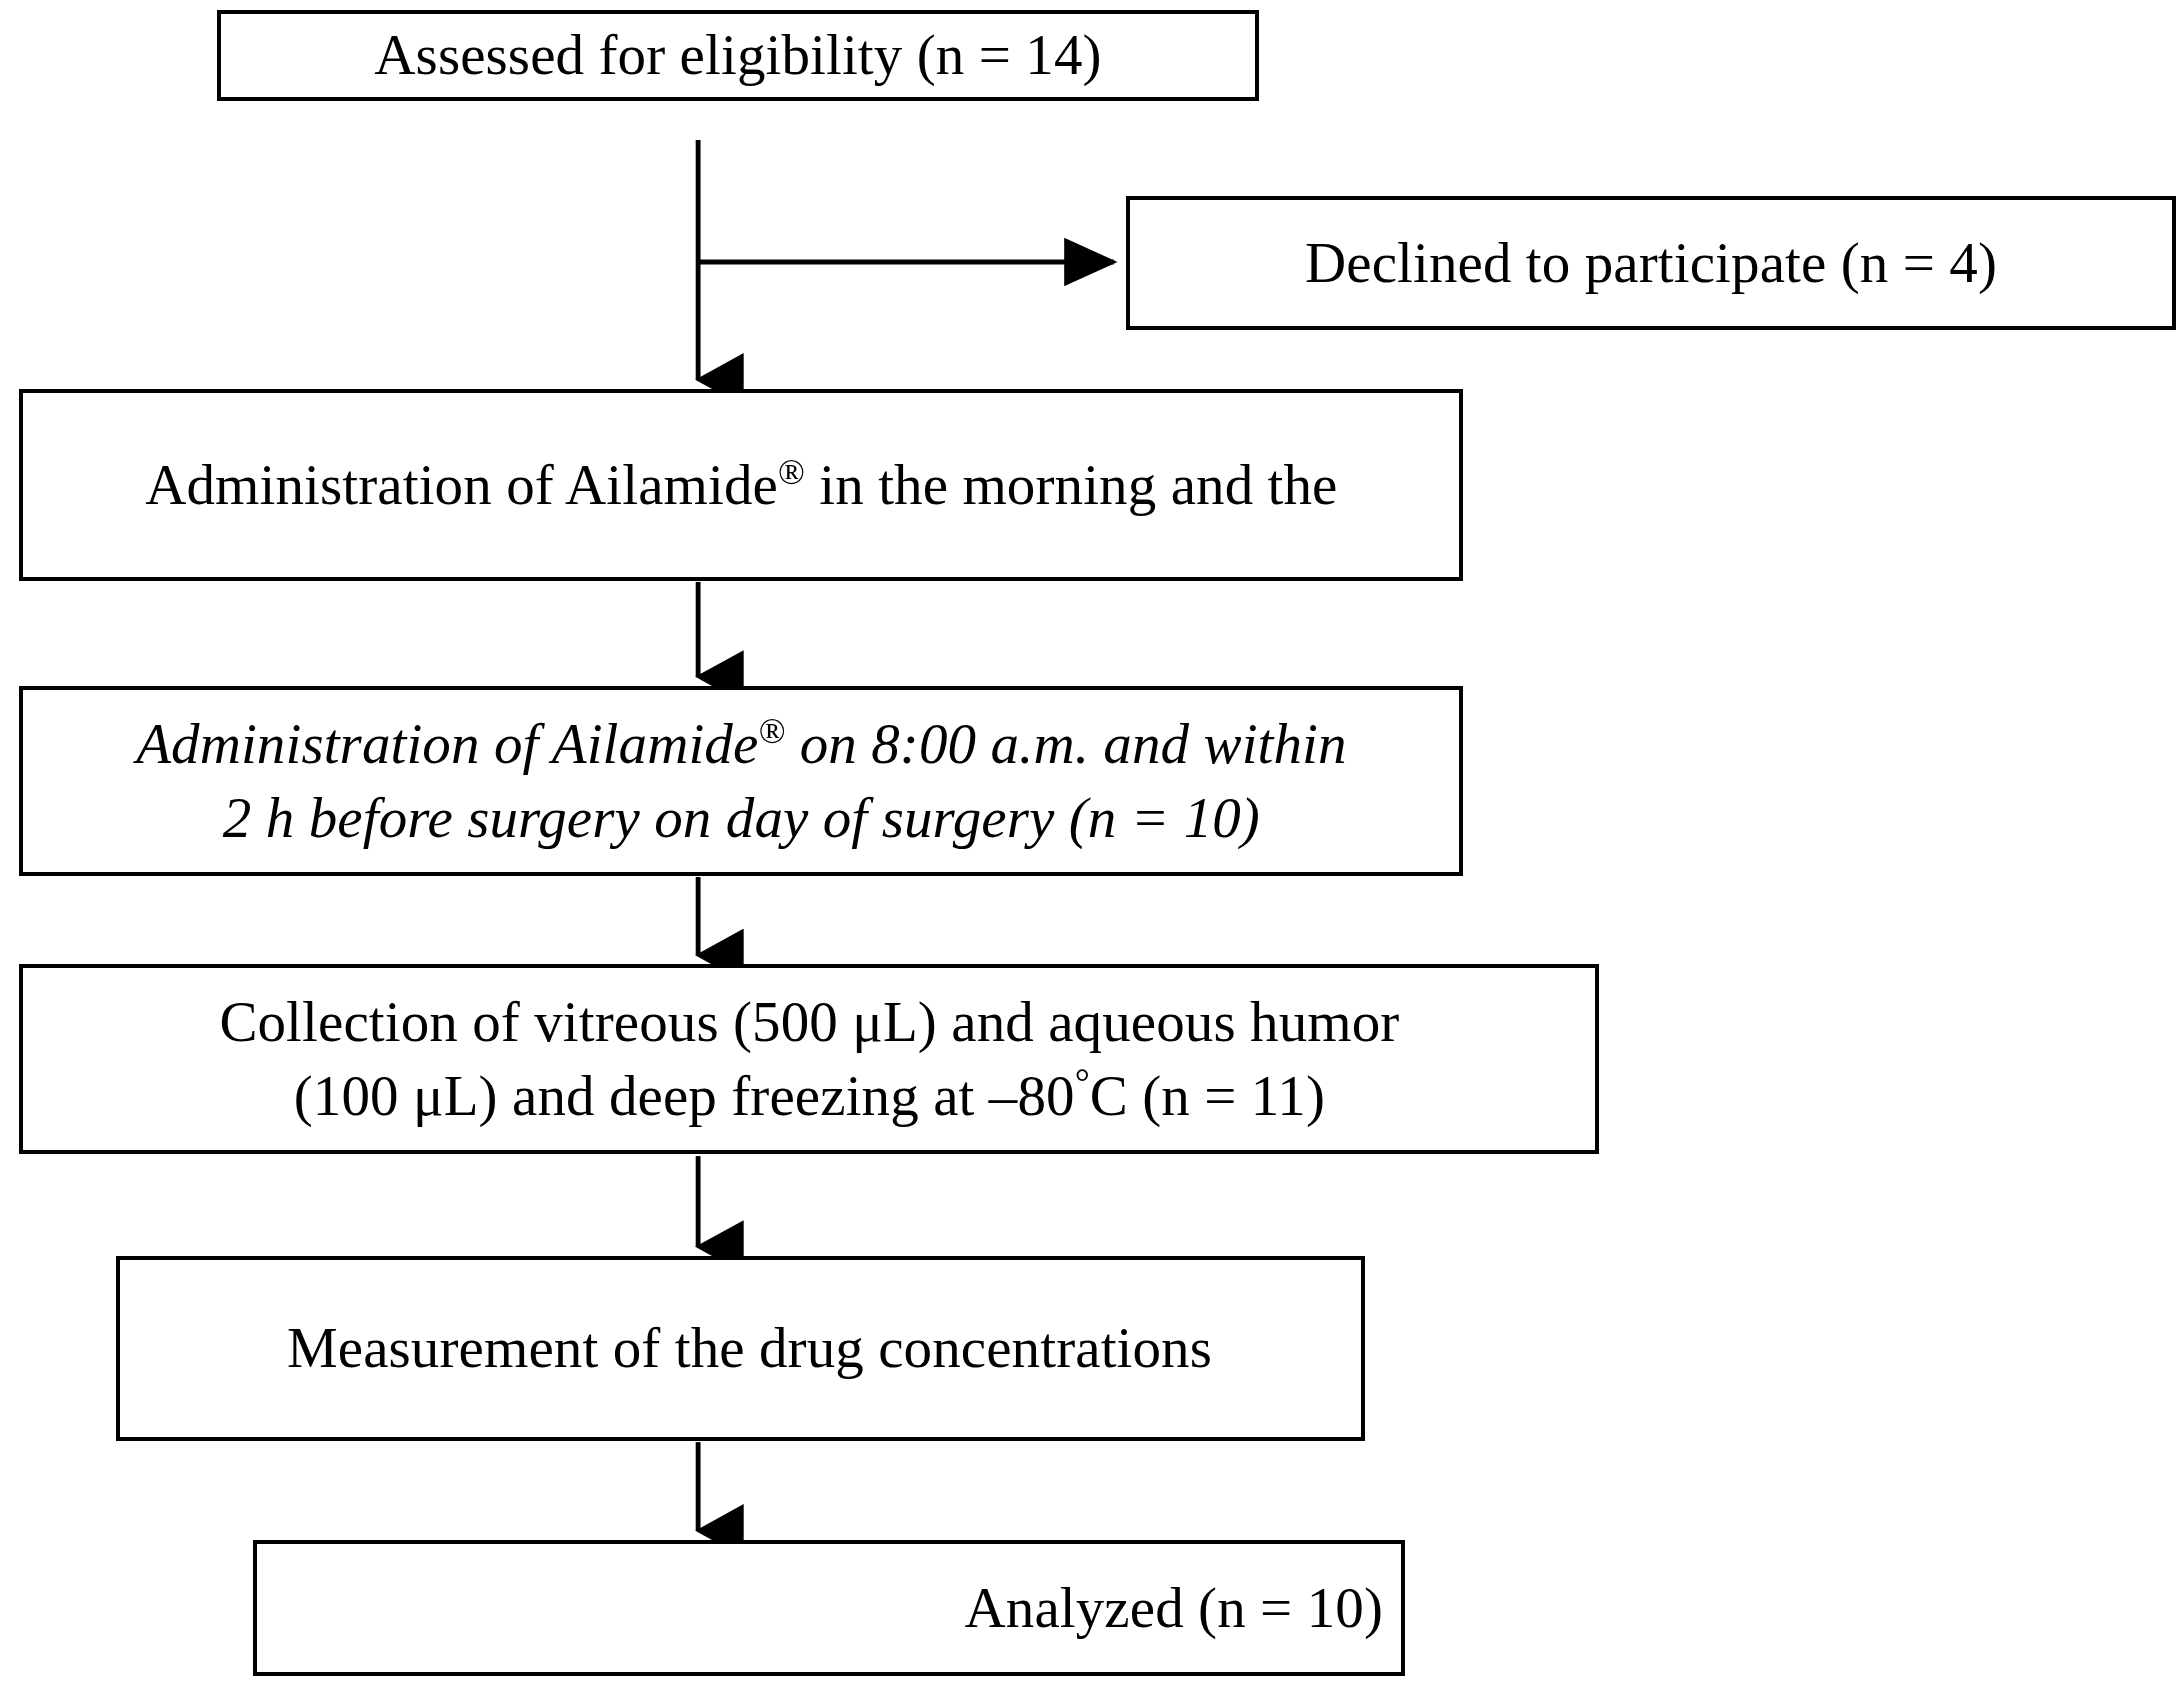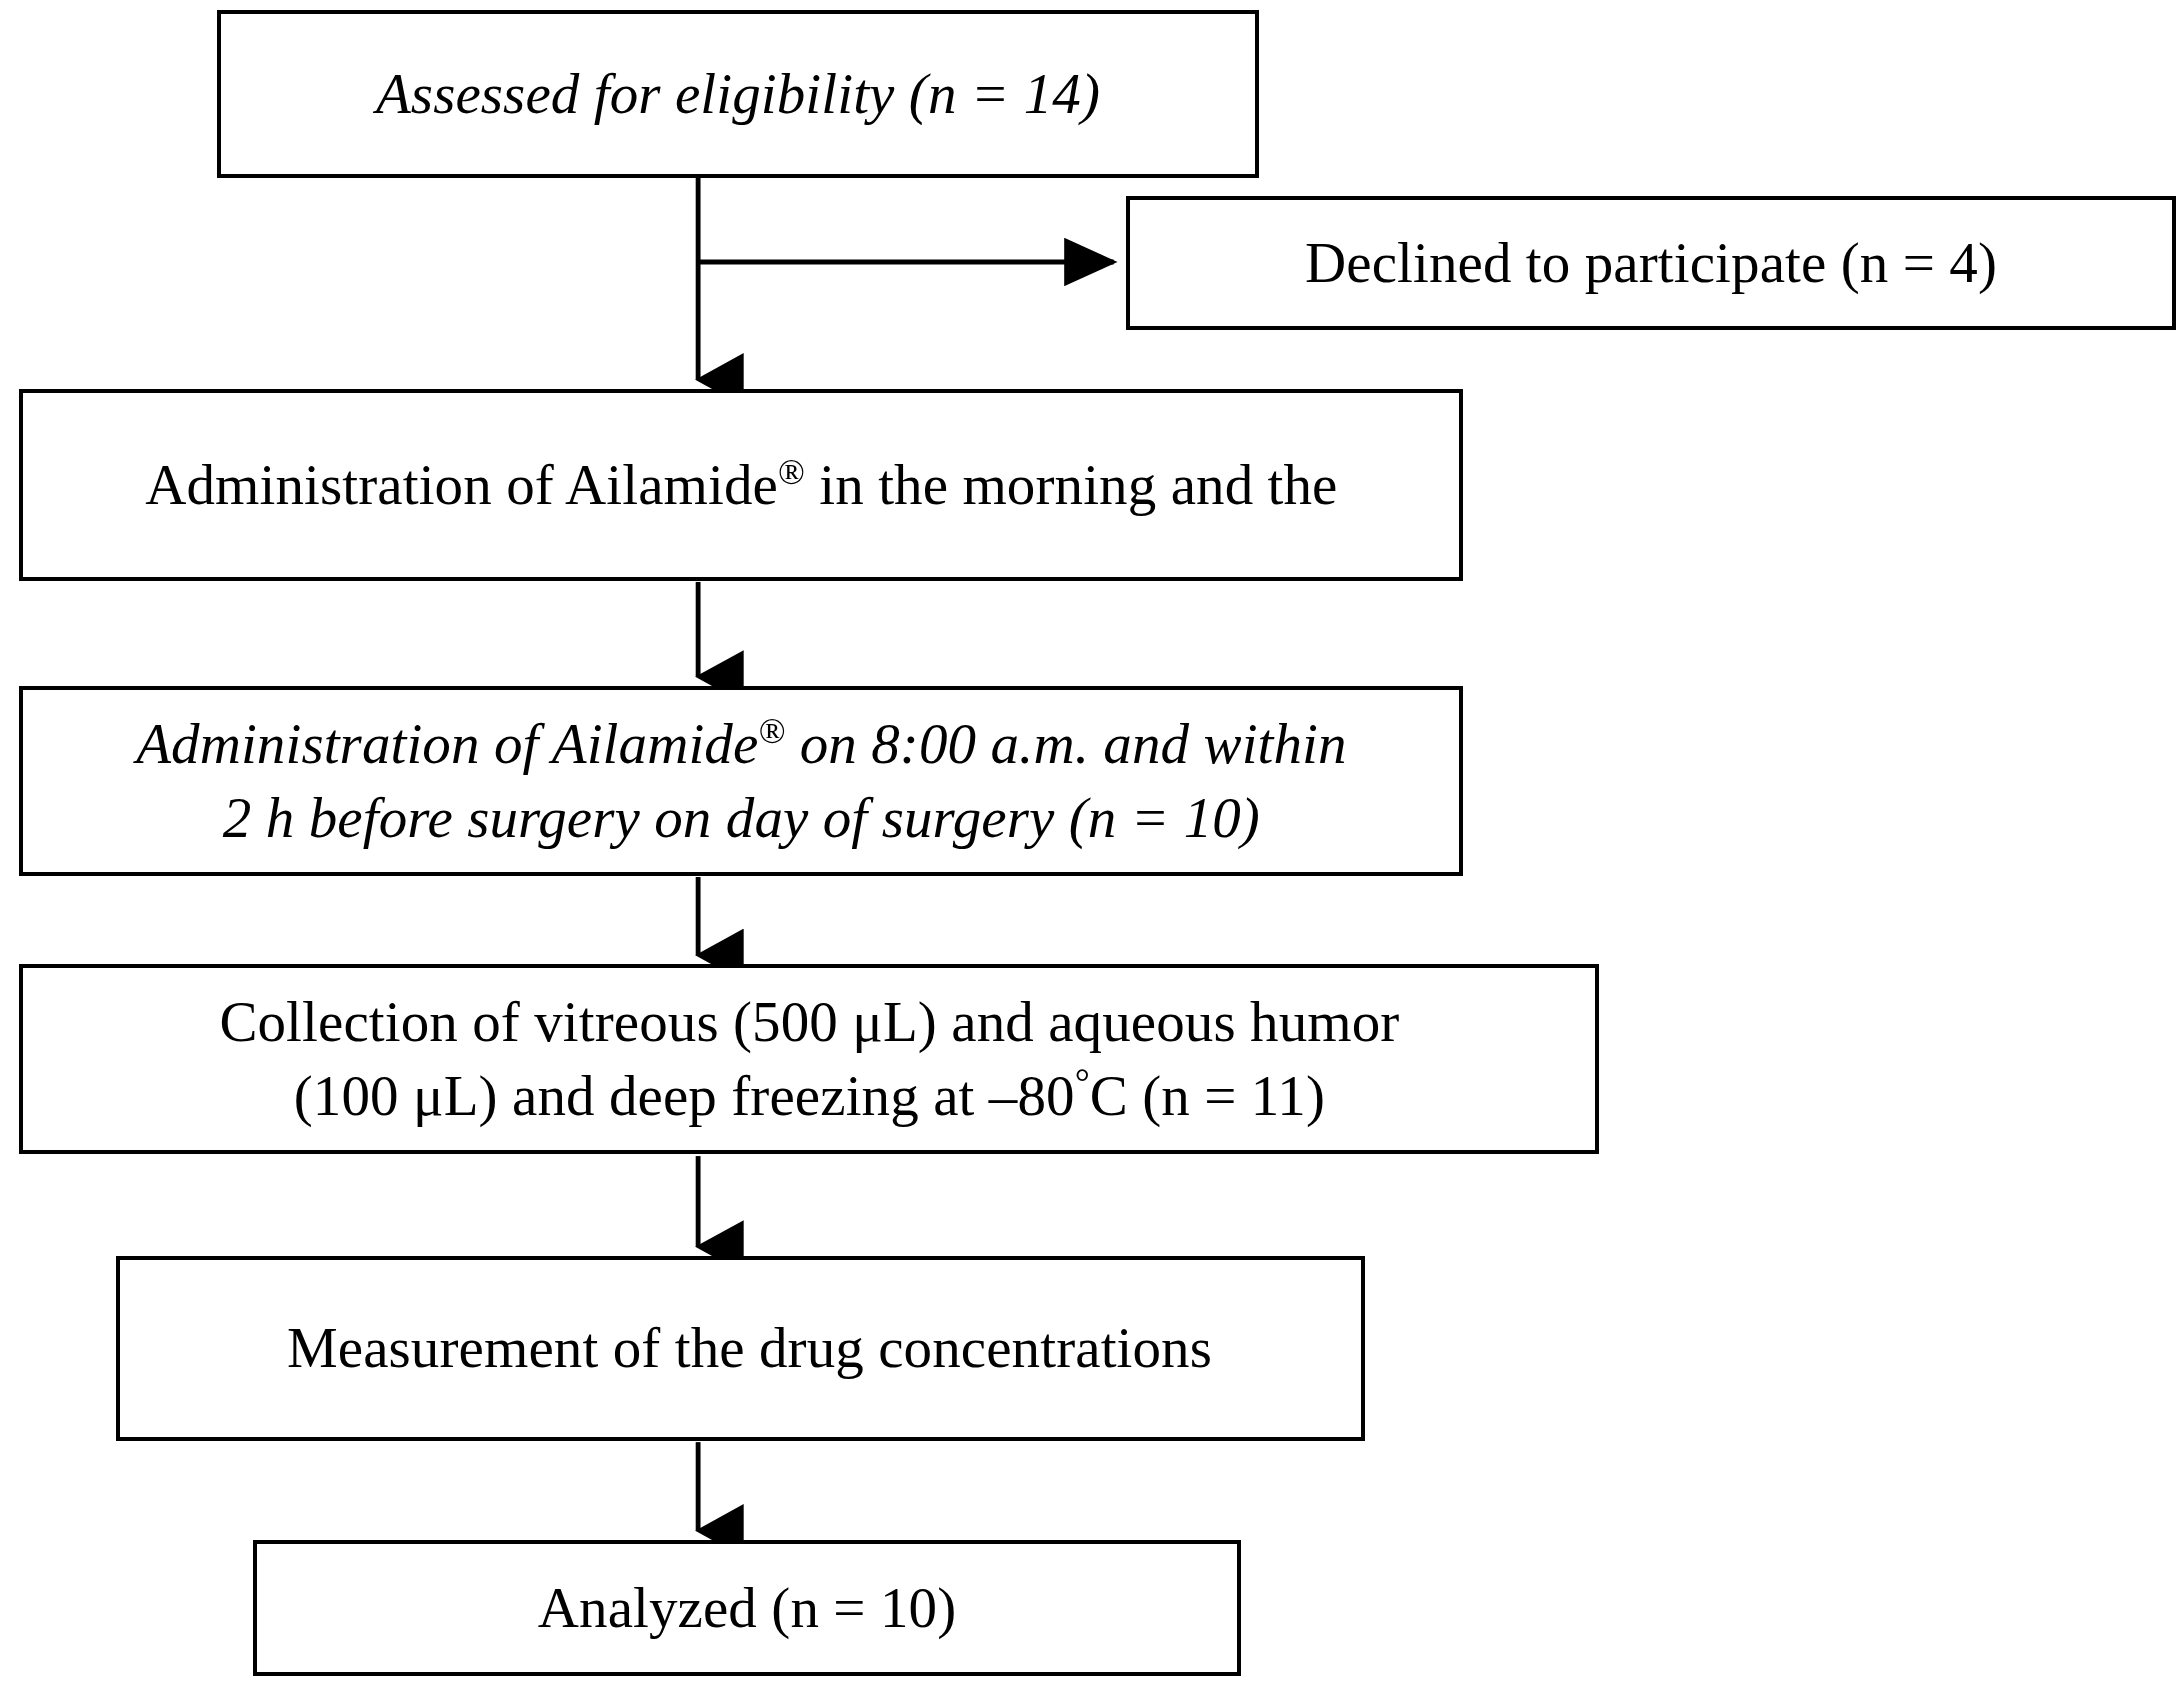--- a/index.html
+++ b/index.html
@@ -30,27 +30,27 @@
     padding: 0 18px;
   }
   .node .label {
     font-size: 57px;
     line-height: 1.30;
     letter-spacing: 0.1px;
     white-space: pre-line;
     font-weight: 400;
   }
   
-  #node-assessed      { left: 217px;  top: 9.7px;   width: 1042px; height: 168px; font-style: italic; }
+  #node-assessed      { left: 217px;  top: 9.7px;   width: 1042px; height: 91px; }
   #node-declined      { left: 1126px; top: 196px;  width: 1050px; height: 134px; }
   #node-admin-pre     { left: 19.4px;   top: 389px;  width: 1444px; height: 192px; }
   #node-admin-day     { left: 19.4px;   top: 686px;  width: 1444px; height: 190px; font-style: italic; }
   #node-collection    { left: 19.4px;   top: 964px; width: 1580px; height: 190px; }
   #node-measurement   { left: 116px;  top: 1256px; width: 1249px; height: 185px; padding-left: 36px; }
-  #node-analyzed      { left: 253px;  top: 1540px; width: 988px; height: 136px; }
+  #node-analyzed      { left: 253px;  top: 1540px; width: 1152px; height: 136px; justify-content: flex-end; }
 
   
   #connectors {
     position: absolute;
     left: 0;
     top: 0;
     width: 2183px;
     height: 1693px;
     pointer-events: none;
   }

